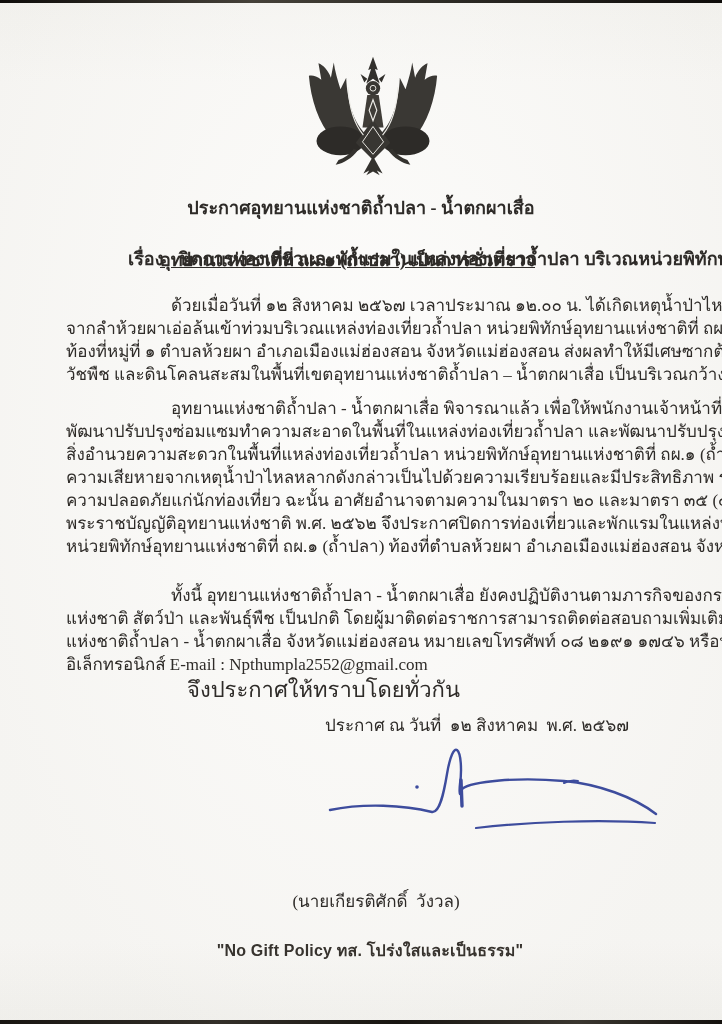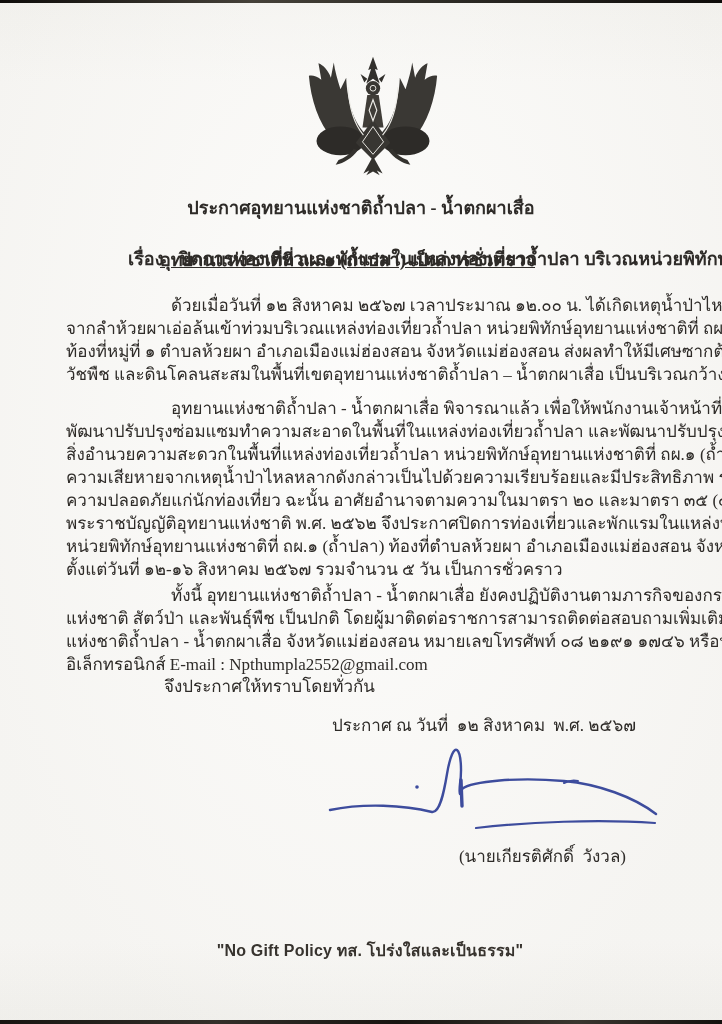--- a/index.html
+++ b/index.html
@@ -17,24 +17,24 @@
   }
   .edge-top{position:absolute;top:0;left:0;right:0;height:3px;
     background:linear-gradient(90deg,#0e0c0a,#454139 35%,#2a2823 65%,#0e0c0a);}
   .edge-bottom{position:absolute;bottom:0;left:0;right:0;height:4px;
     background:linear-gradient(90deg,#181511,#332f29 30%,#181511 55%,#3a362f 80%,#14110e);}
   .line{white-space:pre;height:23px;line-height:23px;font-size:17px;}
   .para{position:absolute;left:66px;width:600px;}
   .indent{padding-left:105px;}
   .title-line{position:absolute;white-space:pre;font-size:18px;line-height:25px;font-weight:600;}
   .t-center{left:0;width:722px;text-align:center;}
-  .name-block{position:absolute;top:845px;left:126px;width:500px;text-align:right;}
+  .name-block{position:absolute;top:890px;left:126px;width:500px;text-align:center;}
   .name-block .line{height:24px;line-height:24px;}
-  .closing{position:absolute;top:672px;left:164px;font-size:17px;white-space:pre;}
-  .dateline{position:absolute;top:711px;left:332px;font-size:17px;white-space:pre;}
+  .closing{position:absolute;top:672px;left:187px;font-size:22px;white-space:pre;}
+  .dateline{position:absolute;top:711px;left:325px;font-size:17px;white-space:pre;}
   .footer{position:absolute;top:938px;left:0;width:740px;text-align:center;
     font-family:"Liberation Sans", sans-serif;
     font-weight:700;font-size:16px;letter-spacing:.2px;color:#37332e;white-space:pre;}
   .emblem{position:absolute;left:306px;top:56px;width:134px;height:120px;}
   .signature{position:absolute;left:246px;top:736px;width:414px;height:106px;}
 </style>
 </head>
 <body>
 
 <div class="page">
@@ -80,21 +80,20 @@
   </div>
 
   <div class="para" style="top:397px;">
     <div class="line indent">อุทยานแห่งชาติถ้ำปลา - น้ำตกผาเสื่อ พิจารณาแล้ว เพื่อให้พนักงานเจ้าหน้าที่เข้าปฏิบัติงาน</div>
     <div class="line">พัฒนาปรับปรุงซ่อมแซมทำความสะอาดในพื้นที่ในแหล่งท่องเที่ยวถ้ำปลา และพัฒนาปรับปรุงซ่อมแซม</div>
     <div class="line">สิ่งอำนวยความสะดวกในพื้นที่แหล่งท่องเที่ยวถ้ำปลา หน่วยพิทักษ์อุทยานแห่งชาติที่ ถผ.๑ (ถ้ำปลา) ที่ได้รับ</div>
     <div class="line">ความเสียหายจากเหตุน้ำป่าไหลหลากดังกล่าวเป็นไปด้วยความเรียบร้อยและมีประสิทธิภาพ รวมทั้งเพื่อให้เกิด</div>
     <div class="line">ความปลอดภัยแก่นักท่องเที่ยว ฉะนั้น อาศัยอำนาจตามความในมาตรา ๒๐ และมาตรา ๓๕ (๔) แห่ง</div>
     <div class="line">พระราชบัญญัติอุทยานแห่งชาติ พ.ศ. ๒๕๖๒ จึงประกาศปิดการท่องเที่ยวและพักแรมในแหล่งท่องเที่ยวถ้ำปลา</div>
     <div class="line">หน่วยพิทักษ์อุทยานแห่งชาติที่ ถผ.๑ (ถ้ำปลา) ท้องที่ตำบลห้วยผา อำเภอเมืองแม่ฮ่องสอน จังหวัดแม่ฮ่องสอน</div>
-    <div class="line">ตั้งแต่วันที่ ๑๒-๑๖ สิงหาคม ๒๕๖๗ รวมจำนวน ๕ วัน เป็นการชั่วคราว</div>
   </div>
 
   <div class="para" style="top:584px;">
     <div class="line indent">ทั้งนี้ อุทยานแห่งชาติถ้ำปลา - น้ำตกผาเสื่อ ยังคงปฏิบัติงานตามภารกิจของกรมอุทยาน</div>
     <div class="line">แห่งชาติ สัตว์ป่า และพันธุ์พืช เป็นปกติ โดยผู้มาติดต่อราชการสามารถติดต่อสอบถามเพิ่มเติมได้ที่อุทยาน</div>
     <div class="line">แห่งชาติถ้ำปลา - น้ำตกผาเสื่อ จังหวัดแม่ฮ่องสอน หมายเลขโทรศัพท์ ๐๘ ๒๑๙๑ ๑๗๔๖ หรือทางไปรษณีย์</div>
     <div class="line">อิเล็กทรอนิกส์ E-mail : Npthumpla2552@gmail.com</div>
   </div>
 
   <div class="closing">จึงประกาศให้ทราบโดยทั่วกัน</div>

